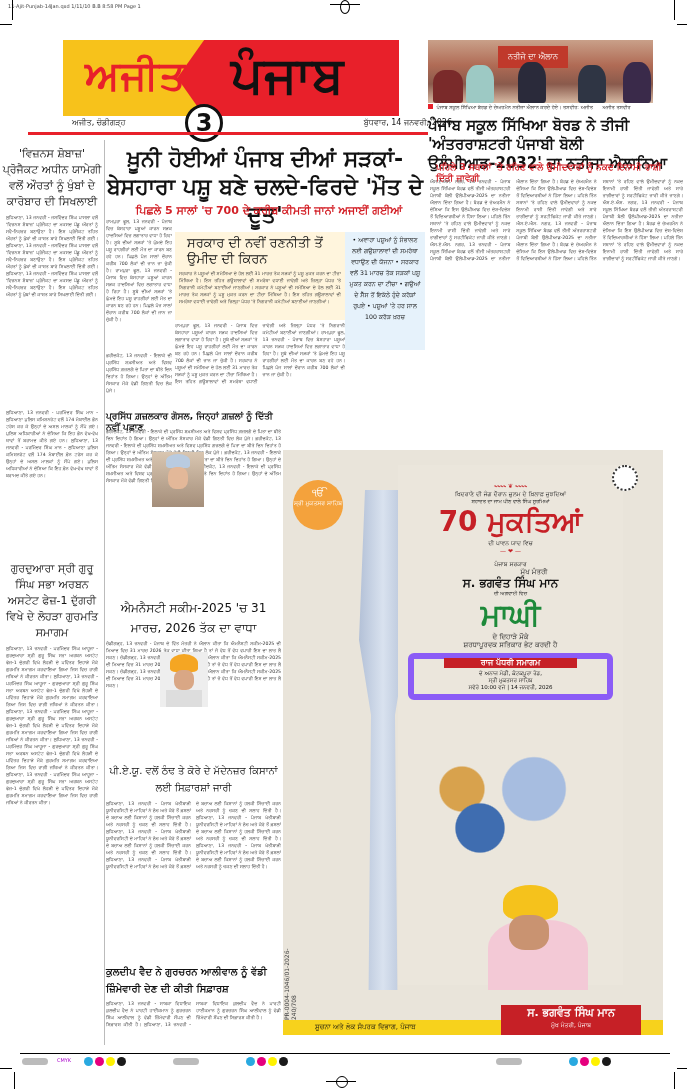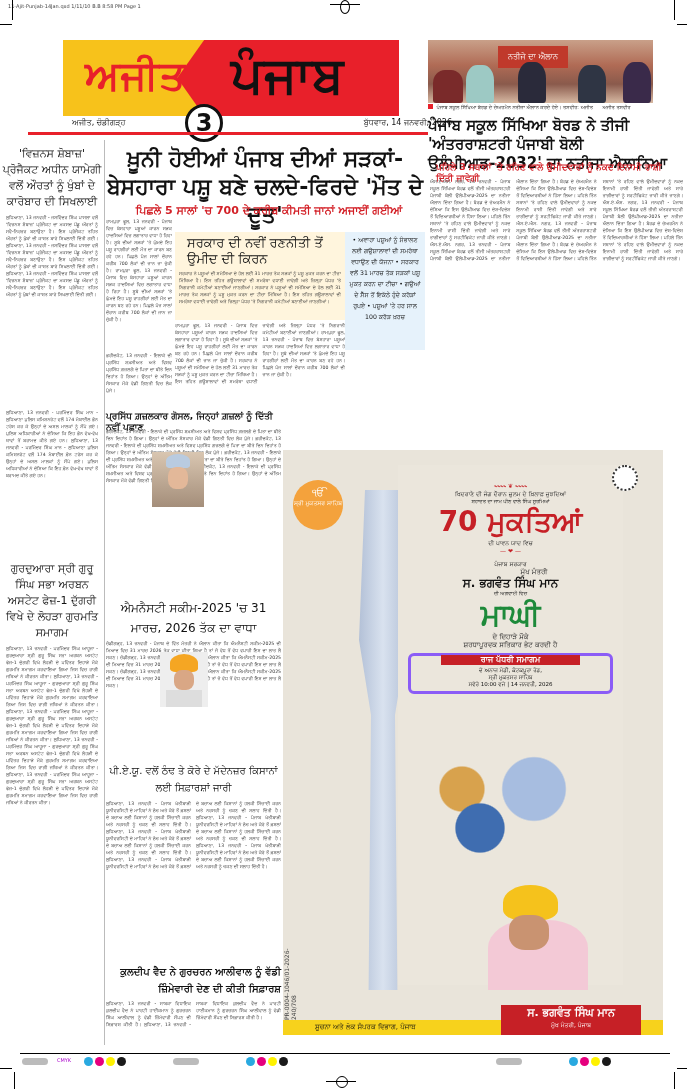--- a/index.html
+++ b/index.html
@@ -37,21 +37,21 @@
   .thumb{background:linear-gradient(#d9c6b1,#a48e7a);}
   
   .ad{left:283px;top:450px;width:380px;height:585px;background:#e9e4da;overflow:hidden;}
   .ad .tower{position:absolute;left:40px;top:40px;width:120px;height:500px;background:linear-gradient(90deg,#7b8fb3,#d9e2ef 50%,#7b8fb3);clip-path:polygon(35% 0,65% 0,70% 30%,60% 45%,62% 100%,38% 100%,40% 45%,30% 30%);}
   .ad .seal{position:absolute;left:10px;top:30px;width:50px;height:50px;border-radius:50%;background:#f4a23c;color:#fff;font-size:6px;text-align:center;line-height:10px;padding-top:8px;box-sizing:border-box;}
   .ad .paper{position:absolute;left:115px;top:15px;width:225px;height:520px;background:#ebe6dc;}
   .ad .small{font-size:6px;text-align:center;color:#222;}
   .ad .big40{font-size:28px;font-weight:bold;color:#c62026;text-align:center;}
   .ad .cm{font-size:12px;font-weight:bold;text-align:center;}
   .ad .maghi{font-size:30px;font-weight:bold;color:#1d8a3a;text-align:center;}
-  .ad .venue{margin:4px 10px;border:3px solid #8b5cf6;border-radius:6px;padding:0 0 3px;font-size:5.5px;text-align:center;}
+  .ad .venue{margin:4px 10px;border:6px solid #8b5cf6;border-radius:6px;padding:0 0 3px;font-size:5.5px;text-align:center;}
   .ad .venue .hd{background:#c62026;color:#fff;font-size:8px;font-weight:bold;margin:-1px 30px 2px;}
   .ad .art{position:absolute;left:125px;top:300px;width:180px;height:130px;background:radial-gradient(circle at 40% 60%,#3f6db0 0 18%,transparent 19%),radial-gradient(circle at 70% 30%,#a7bde0 0 20%,transparent 21%),radial-gradient(circle at 30% 30%,#d8a24d 0 14%,transparent 15%);}
   .ad .cmphoto{position:absolute;left:190px;top:435px;width:120px;height:100px;}
   .ad .turban{position:absolute;left:30px;top:0;width:55px;height:35px;background:#f5c21c;border-radius:50% 50% 30% 30%;}
   .ad .body{position:absolute;left:15px;top:35px;width:100px;height:70px;background:#f3c9d6;border-radius:40% 40% 0 0;}
   .ad .foot{position:absolute;left:0;bottom:0;width:380px;height:15px;background:#f7d21c;font-size:7px;line-height:15px;padding-left:32px;box-sizing:border-box;}
   .ad .namebox{position:absolute;right:22px;bottom:0;width:140px;height:30px;background:#c62026;color:#fff;text-align:center;}
   .ad .namebox .n{font-size:11px;font-weight:bold;line-height:16px;}
   .ad .namebox .r{font-size:6px;}
   .ad .codev{position:absolute;left:0;top:490px;width:12px;height:80px;writing-mode:vertical-rl;transform:rotate(180deg);font-size:6px;color:#444;}
@@ -144,21 +144,21 @@
 <div class="abs thumb" style="left:160px;top:652px;width:48px;height:55px;background:#eee;">
   <div style="position:absolute;left:10px;top:2px;width:28px;height:18px;background:#f5a623;border-radius:50% 50% 20% 20%;"></div>
   <div style="position:absolute;left:14px;top:18px;width:20px;height:20px;background:#d9a785;border-radius:40%;"></div>
   <div style="position:absolute;left:6px;top:38px;width:36px;height:17px;background:#ddd;"></div>
 </div>
 
 <div class="abs" style="left:106px;top:762px;width:175px;font-size:10px;line-height:17px;text-align:center;">ਪੀ.ਏ.ਯੂ. ਵਲੋਂ ਠੰਢ ਤੇ ਕੋਰੇ ਦੇ ਮੱਦੇਨਜ਼ਰ ਕਿਸਾਨਾਂ ਲਈ ਸਿਫ਼ਾਰਸ਼ਾਂ ਜਾਰੀ</div>
 <div class="abs textblock" style="left:106px;top:800px;width:175px;height:140px;column-count:2;column-gap:5px;">
   <span>ਲੁਧਿਆਣਾ, 13 ਜਨਵਰੀ - ਪੰਜਾਬ ਖੇਤੀਬਾੜੀ ਯੂਨੀਵਰਸਿਟੀ ਦੇ ਮਾਹਿਰਾਂ ਨੇ ਠੰਢ ਅਤੇ ਕੋਰੇ ਤੋਂ ਫ਼ਸਲਾਂ ਦੇ ਬਚਾਅ ਲਈ ਕਿਸਾਨਾਂ ਨੂੰ ਹਲਕੀ ਸਿੰਚਾਈ ਕਰਨ ਅਤੇ ਨਰਸਰੀ ਨੂੰ ਢਕਣ ਦੀ ਸਲਾਹ ਦਿੱਤੀ ਹੈ।</span> <span>ਲੁਧਿਆਣਾ, 13 ਜਨਵਰੀ - ਪੰਜਾਬ ਖੇਤੀਬਾੜੀ ਯੂਨੀਵਰਸਿਟੀ ਦੇ ਮਾਹਿਰਾਂ ਨੇ ਠੰਢ ਅਤੇ ਕੋਰੇ ਤੋਂ ਫ਼ਸਲਾਂ ਦੇ ਬਚਾਅ ਲਈ ਕਿਸਾਨਾਂ ਨੂੰ ਹਲਕੀ ਸਿੰਚਾਈ ਕਰਨ ਅਤੇ ਨਰਸਰੀ ਨੂੰ ਢਕਣ ਦੀ ਸਲਾਹ ਦਿੱਤੀ ਹੈ।</span> <span>ਲੁਧਿਆਣਾ, 13 ਜਨਵਰੀ - ਪੰਜਾਬ ਖੇਤੀਬਾੜੀ ਯੂਨੀਵਰਸਿਟੀ ਦੇ ਮਾਹਿਰਾਂ ਨੇ ਠੰਢ ਅਤੇ ਕੋਰੇ ਤੋਂ ਫ਼ਸਲਾਂ ਦੇ ਬਚਾਅ ਲਈ ਕਿਸਾਨਾਂ ਨੂੰ ਹਲਕੀ ਸਿੰਚਾਈ ਕਰਨ ਅਤੇ ਨਰਸਰੀ ਨੂੰ ਢਕਣ ਦੀ ਸਲਾਹ ਦਿੱਤੀ ਹੈ।</span> <span>ਲੁਧਿਆਣਾ, 13 ਜਨਵਰੀ - ਪੰਜਾਬ ਖੇਤੀਬਾੜੀ ਯੂਨੀਵਰਸਿਟੀ ਦੇ ਮਾਹਿਰਾਂ ਨੇ ਠੰਢ ਅਤੇ ਕੋਰੇ ਤੋਂ ਫ਼ਸਲਾਂ ਦੇ ਬਚਾਅ ਲਈ ਕਿਸਾਨਾਂ ਨੂੰ ਹਲਕੀ ਸਿੰਚਾਈ ਕਰਨ ਅਤੇ ਨਰਸਰੀ ਨੂੰ ਢਕਣ ਦੀ ਸਲਾਹ ਦਿੱਤੀ ਹੈ।</span> <span>ਲੁਧਿਆਣਾ, 13 ਜਨਵਰੀ - ਪੰਜਾਬ ਖੇਤੀਬਾੜੀ ਯੂਨੀਵਰਸਿਟੀ ਦੇ ਮਾਹਿਰਾਂ ਨੇ ਠੰਢ ਅਤੇ ਕੋਰੇ ਤੋਂ ਫ਼ਸਲਾਂ ਦੇ ਬਚਾਅ ਲਈ ਕਿਸਾਨਾਂ ਨੂੰ ਹਲਕੀ ਸਿੰਚਾਈ ਕਰਨ ਅਤੇ ਨਰਸਰੀ ਨੂੰ ਢਕਣ ਦੀ ਸਲਾਹ ਦਿੱਤੀ ਹੈ।</span>
 </div>
-<div class="abs" style="left:106px;top:963px;width:175px;font-size:10px;font-weight:bold;line-height:17px;text-align:right;">ਕੁਲਦੀਪ ਵੈਦ ਨੇ ਗੁਰਚਰਨ ਆਲੀਵਾਲ ਨੂੰ ਵੱਡੀ ਜ਼ਿੰਮੇਵਾਰੀ ਦੇਣ ਦੀ ਕੀਤੀ ਸਿਫ਼ਾਰਸ਼</div>
+<div class="abs" style="left:106px;top:963px;width:175px;font-size:10px;font-weight:bold;line-height:17px;text-align:left;">ਕੁਲਦੀਪ ਵੈਦ ਨੇ ਗੁਰਚਰਨ ਆਲੀਵਾਲ ਨੂੰ ਵੱਡੀ ਜ਼ਿੰਮੇਵਾਰੀ ਦੇਣ ਦੀ ਕੀਤੀ ਸਿਫ਼ਾਰਸ਼</div>
 <div class="abs textblock" style="left:106px;top:1000px;width:175px;height:46px;column-count:2;column-gap:5px;">
   <span>ਲੁਧਿਆਣਾ, 13 ਜਨਵਰੀ - ਸਾਬਕਾ ਵਿਧਾਇਕ ਕੁਲਦੀਪ ਵੈਦ ਨੇ ਪਾਰਟੀ ਹਾਈਕਮਾਨ ਨੂੰ ਗੁਰਚਰਨ ਸਿੰਘ ਆਲੀਵਾਲ ਨੂੰ ਵੱਡੀ ਜ਼ਿੰਮੇਵਾਰੀ ਸੌਂਪਣ ਦੀ ਸਿਫ਼ਾਰਸ਼ ਕੀਤੀ ਹੈ।</span> <span>ਲੁਧਿਆਣਾ, 13 ਜਨਵਰੀ - ਸਾਬਕਾ ਵਿਧਾਇਕ ਕੁਲਦੀਪ ਵੈਦ ਨੇ ਪਾਰਟੀ ਹਾਈਕਮਾਨ ਨੂੰ ਗੁਰਚਰਨ ਸਿੰਘ ਆਲੀਵਾਲ ਨੂੰ ਵੱਡੀ ਜ਼ਿੰਮੇਵਾਰੀ ਸੌਂਪਣ ਦੀ ਸਿਫ਼ਾਰਸ਼ ਕੀਤੀ ਹੈ।</span>
 </div>
 
 <div class="abs ad">
   <div class="tower"></div>
   <div class="seal">
     <div style="font-size:10px;">ੴ</div>
     <div>ਸ੍ਰੀ ਮੁਕਤਸਰ ਸਾਹਿਬ</div>
   </div>

